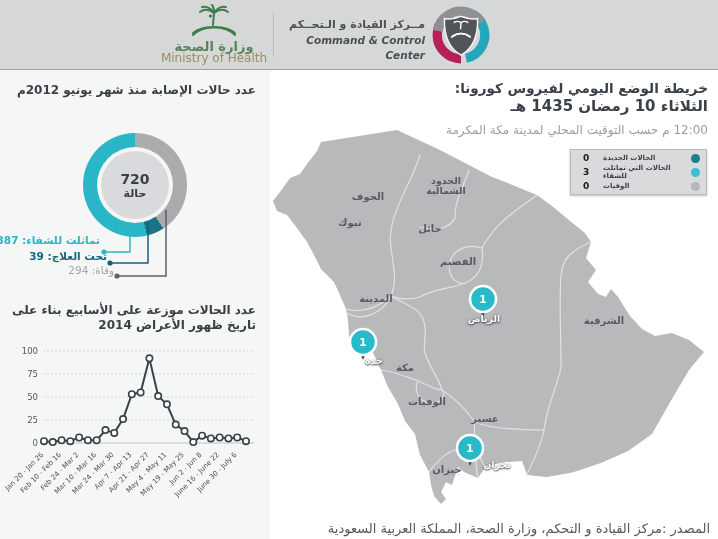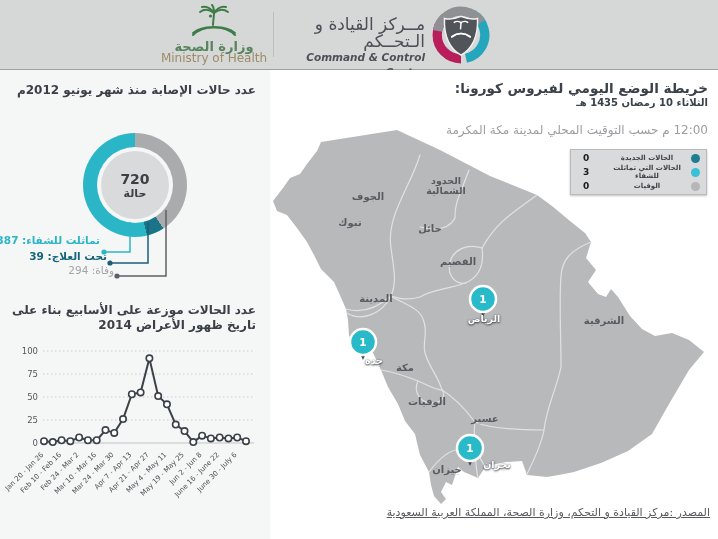--- a/index.html
+++ b/index.html
@@ -12,21 +12,21 @@
   .header{
     position:absolute;left:0;top:0;width:718px;height:69px;
     background:#d6d7d7;border-bottom:1px solid #9fa0a1;
   }
   .moh{position:absolute;left:158px;top:4px;width:112px;text-align:center;}
   .moh svg{display:block;margin:0 auto;}
   .moh-ar{font-size:13px;font-weight:bold;color:#57855f;line-height:13px;margin-top:-2px;}
   .moh-en{font-size:12px;color:#9c8c67;line-height:11px;}
   .header-divider{position:absolute;left:273px;top:12px;width:1px;height:45px;background:#bdbdbe;}
   .ccc-text{position:absolute;left:283px;top:16px;width:142px;text-align:right;direction:rtl;color:#4b5056;}
-  .ccc-ar{font-size:17px;font-weight:normal;line-height:17px;}
+  .ccc-ar{font-size:11px;font-weight:bold;line-height:17px;}
   .ccc-en{font-size:10.5px;font-weight:bold;font-style:italic;direction:ltr;line-height:15px;}
   .ccc-emblem{position:absolute;left:431px;top:5px;}
   
   .left-panel{
     position:absolute;left:0;top:70px;width:270px;height:469px;
     background:#f5f6f6;
   }
   .panel-title{
     position:absolute;top:13px;right:14px;width:245px;
     direction:rtl;text-align:right;font-size:12px;font-weight:bold;color:#3b4046;
@@ -53,50 +53,50 @@
   }
   #weekly-chart{position:absolute;left:2px;top:268px;}
   
   .map-panel{position:absolute;left:270px;top:70px;width:448px;height:469px;background:#ffffff;}
   .map-title{
     position:absolute;top:10px;right:10px;width:420px;direction:rtl;text-align:right;
     font-size:13.5px;font-weight:bold;color:#3b4149;line-height:17px;
   }
   .map-date{
     position:absolute;top:27px;right:10px;width:420px;direction:rtl;text-align:right;
-    font-size:10px;font-weight:bold;color:#3b4149;
+    font-size:15px;font-weight:bold;color:#3b4149;
   }
   .map-time{
     position:absolute;top:53px;right:10px;width:420px;direction:rtl;text-align:right;
     font-size:12px;color:#9b9da1;
   }
   .legend{
     position:absolute;left:300px;top:79px;width:137px;height:46px;
     background:#d9dadb;border:1px solid #b9babc;box-shadow:0 1px 2px rgba(0,0,0,.25);
     display:flex;flex-direction:column;justify-content:center;gap:2px;padding:2px 0;
     box-sizing:border-box;
   }
   .legend-row{display:flex;align-items:center;height:12px;padding:0 6px 0 12px;}
   .legend-value{width:16px;font-size:9px;font-weight:bold;color:#1b1b1b;}
-  .legend-label{flex:1;direction:rtl;text-align:center;font-size:7px;font-weight:bold;color:#3f444a;margin-left:4px;}
+  .legend-label{flex:1;direction:rtl;text-align:left;font-size:7px;font-weight:bold;color:#3f444a;margin-left:4px;}
   .legend-dot{width:9px;height:9px;border-radius:50%;margin-right:0;margin-left:0;flex:none;}
   .map-area{position:absolute;left:0;top:30px;width:448px;height:410px;}
   .region-label{
     position:absolute;transform:translate(-50%,-50%);direction:rtl;text-align:center;
     font-size:10px;font-weight:bold;color:#585c61;white-space:nowrap;
   }
   .region-label.wrap{white-space:normal;width:50px;font-size:9.5px;line-height:10px;}
   .city-label{
     position:absolute;transform:translate(-50%,-50%);direction:rtl;
     font-size:9.5px;font-weight:bold;color:#ffffff;white-space:nowrap;
     text-shadow:0 1px 2px rgba(40,44,48,.85),0 0 2px rgba(40,44,48,.6);
   }
   .source{
-    position:absolute;right:8px;top:436px;width:430px;direction:rtl;text-align:right;
-    font-size:11px;color:#56585b;text-decoration:underline;
+    position:absolute;right:8px;top:451px;width:430px;direction:rtl;text-align:right;
+    font-size:13px;color:#56585b;
   }
 </style>
 </head>
 <body>
 
 <div class="header">
   <div class="moh">
     <svg width="54" height="38" viewBox="0 0 54 38">
       <g fill="none" stroke="#3e7c49" stroke-width="2" stroke-linecap="round">
         <path d="M27,9 C27,13 26,17 26,21"></path>

